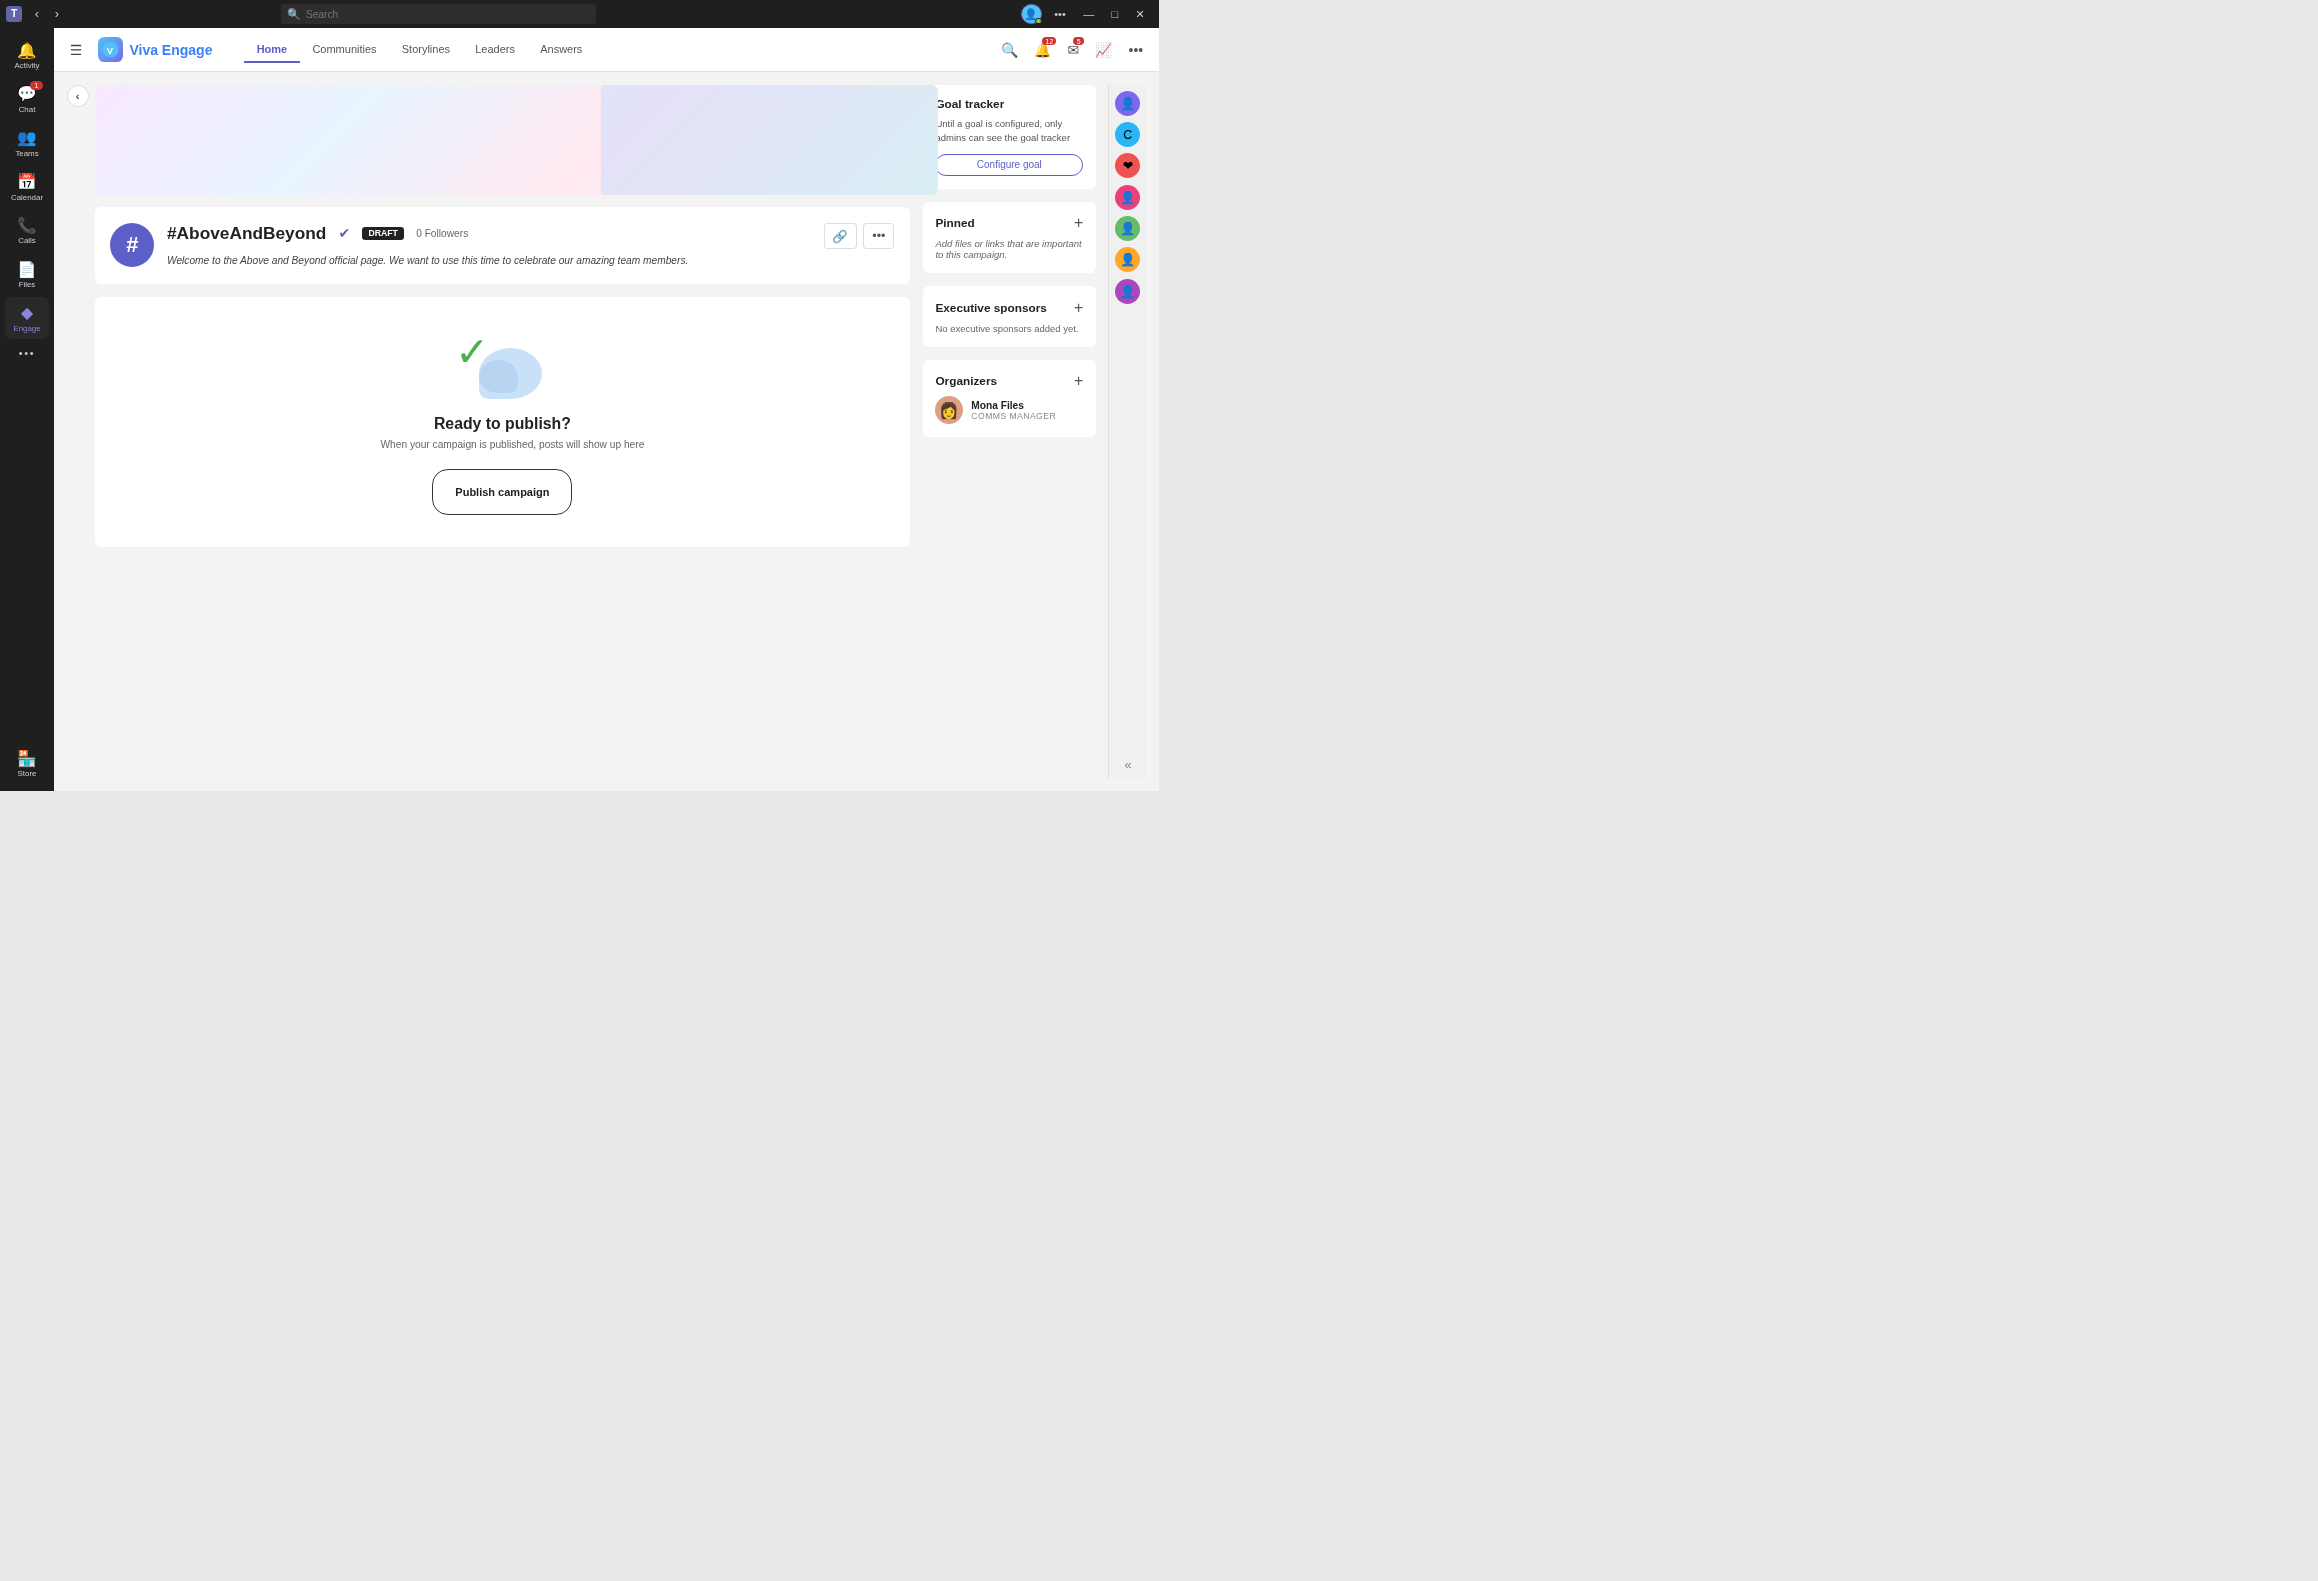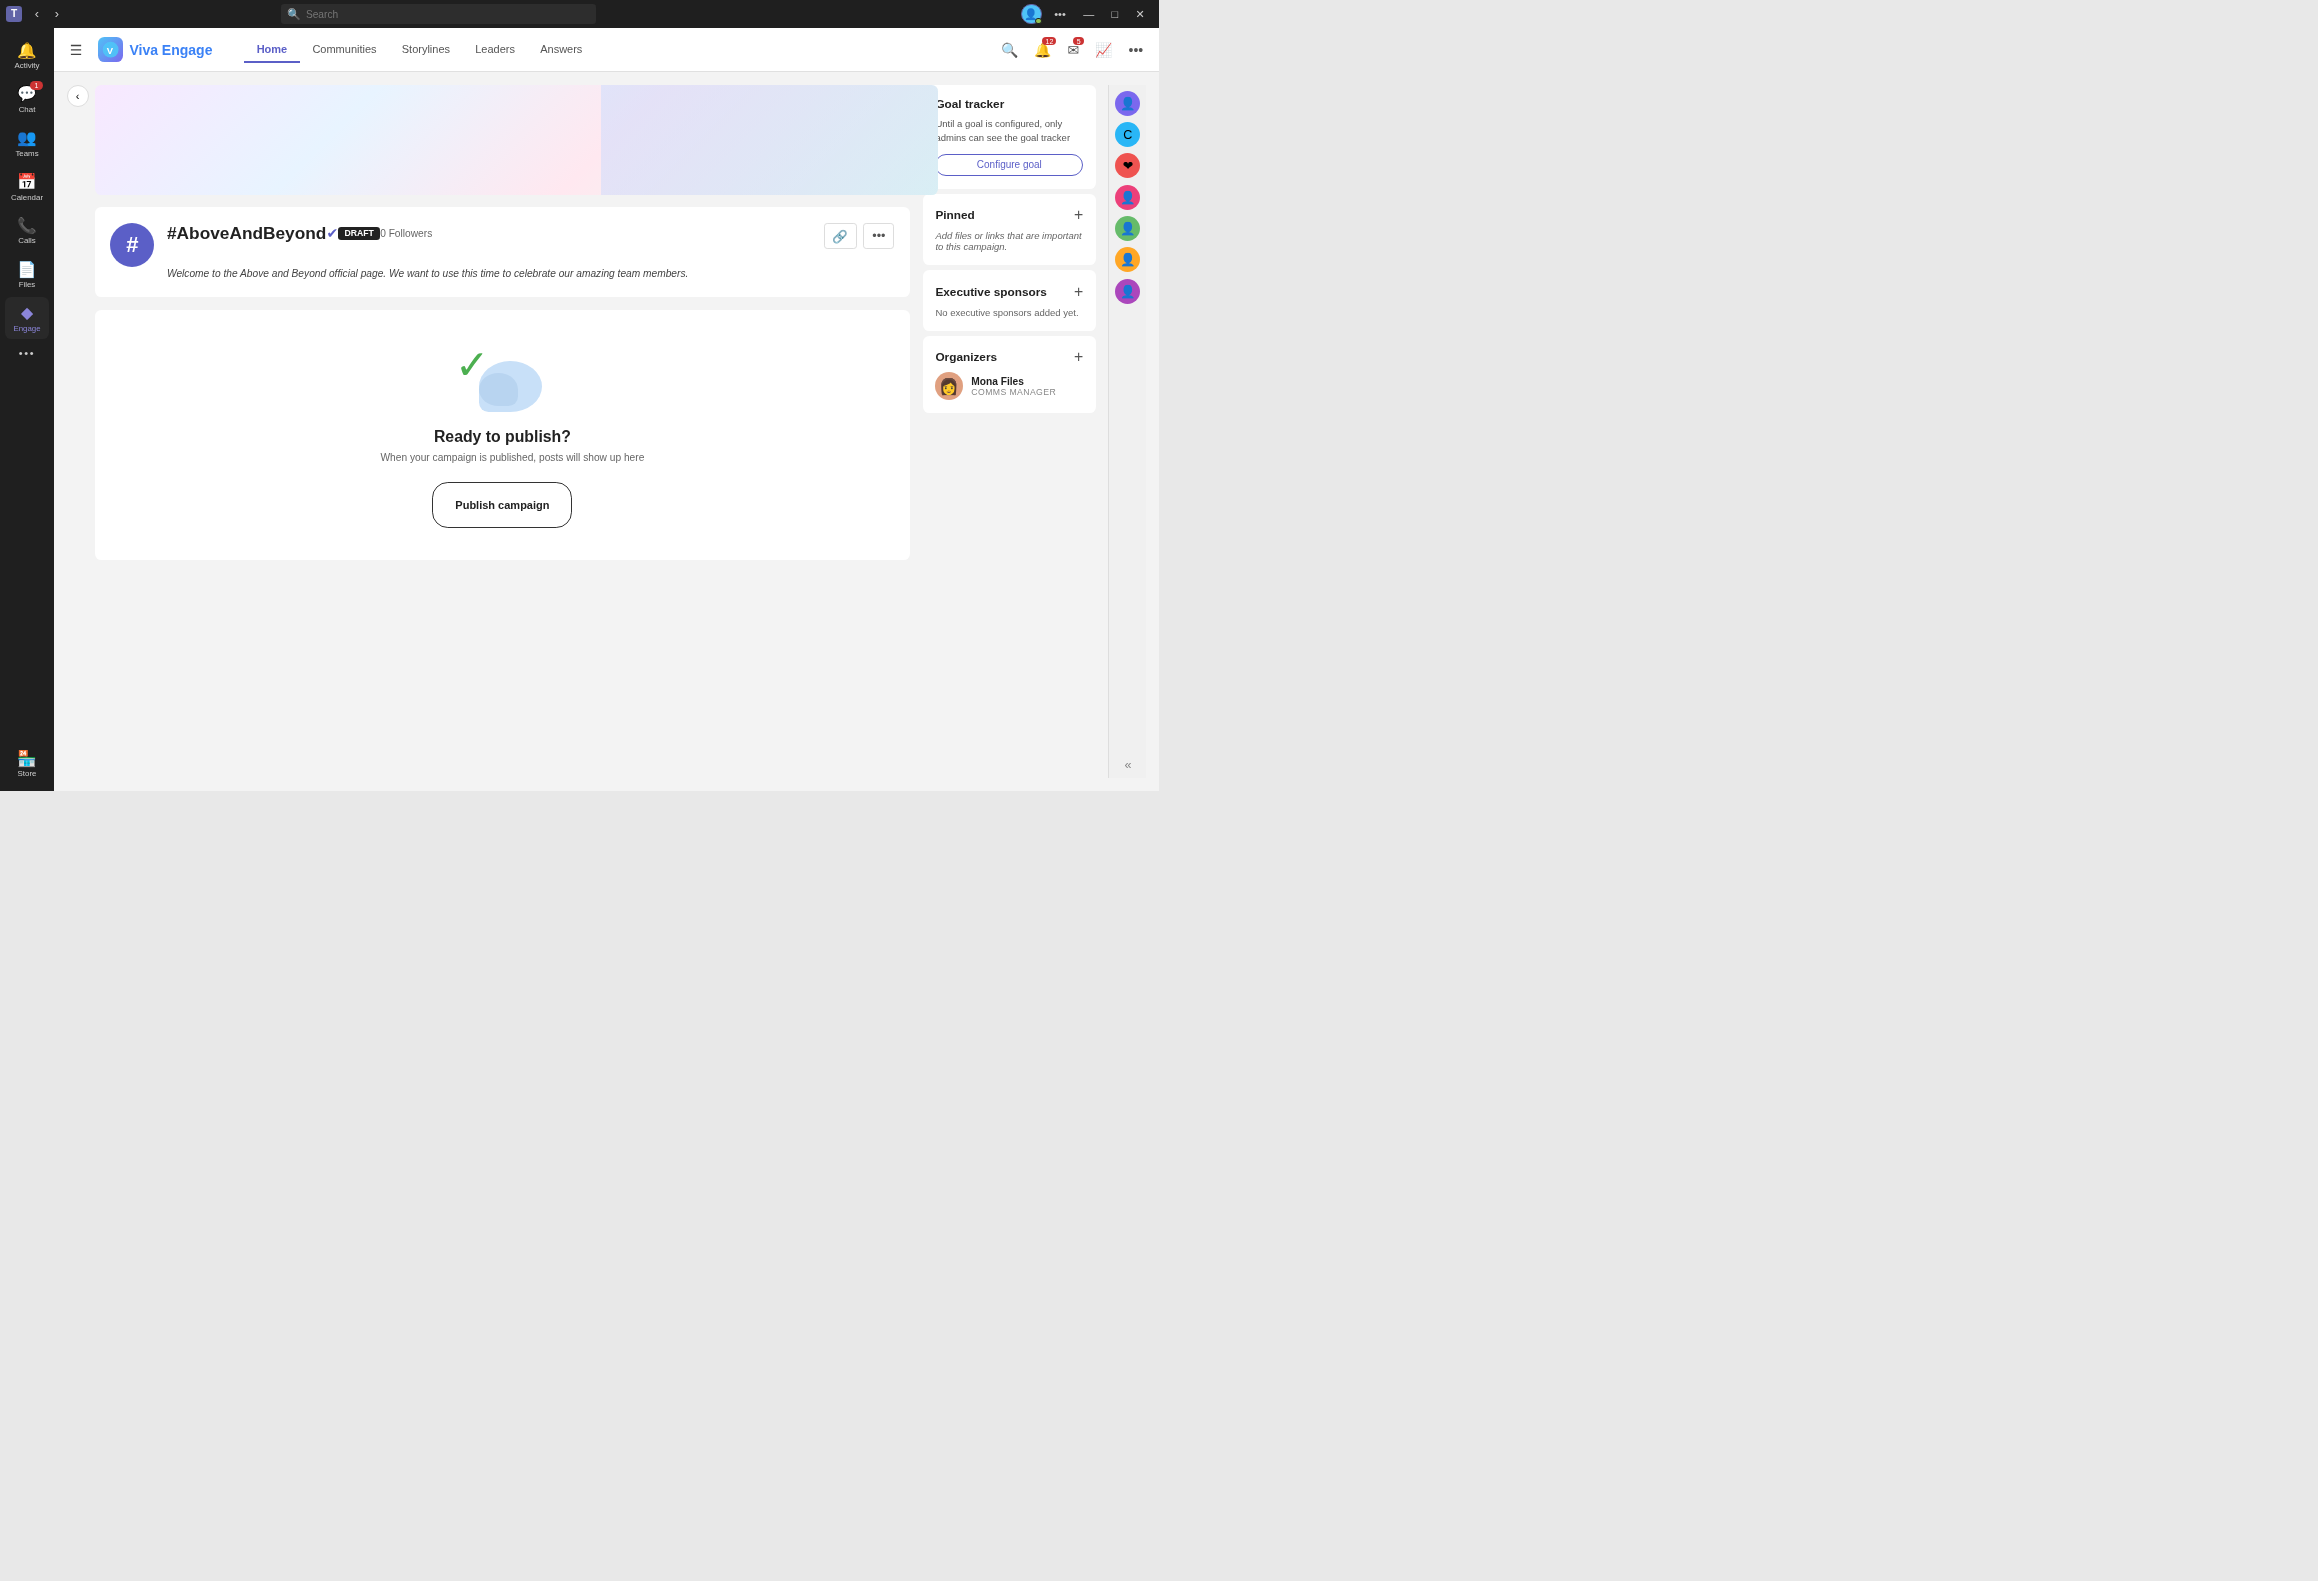--- a/index.html
+++ b/index.html
@@ -63,37 +63,37 @@
     .back-btn { position: absolute; left: 12.6px; top: 12.6px; width: 22px; height: 22px; background: white; border: 0.8px solid #ddd; border-radius: 50%; display: flex; align-items: center; justify-content: center; cursor: pointer; z-index: 10; font-size: 11px; }
 
     
     .hero-banner { width: 100%; height: 110px; border-radius: 6.3px; background: linear-gradient(135deg, #f8e8ff 0%, #e8f4ff 30%, #ffe8f0 60%, #e8fff0 100%); margin-left: 28px; position: relative; overflow: hidden; }
     .hero-banner::before { content: ''; position: absolute; top: 0; right: 0; width: 40%; height: 100%; background: linear-gradient(135deg, rgba(200,220,255,0.5), rgba(180,200,255,0.3)); }
 
     
     .campaign-info-card { background: white; border-radius: 6.3px; padding: 15.8px; margin-left: 28px; display: flex; align-items: flex-start; gap: 12.6px; }
     .campaign-hashtag-icon { width: 44px; height: 44px; background: #5b5fc7; border-radius: 50%; display: flex; align-items: center; justify-content: center; color: white; font-size: 22px; font-weight: bold; flex-shrink: 0; }
     .campaign-info { flex: 1; }
-    .campaign-title-row { display: flex; align-items: center; gap: 0; margin-bottom: 22px; }
+    .campaign-title-row { display: flex; align-items: center; gap: 12px; margin-bottom: 9px; }
     .campaign-name { font-size: 17.3px; font-weight: 700; color: #222; }
     .verified-icon { color: #5b5fc7; font-size: 14px; }
     .draft-badge { background: #222; color: white; font-size: 8.7px; padding: 1.6px 6.3px; border-radius: 3.2px; font-weight: 600; }
     .followers-count { color: #666; font-size: 10.2px; }
     .campaign-desc { color: #444; font-size: 10.2px; line-height: 1.5; font-style: italic; }
     .campaign-actions { display: flex; gap: 6.3px; }
     .icon-action-btn { background: none; border: 0.8px solid #ddd; border-radius: 3.2px; padding: 4.7px 7.9px; cursor: pointer; font-size: 12.6px; color: #555; }
 
     
     .publish-card { background: white; border-radius: 6.3px; padding: 31.5px; margin-left: 28px; display: flex; flex-direction: column; align-items: center; justify-content: center; min-height: 221px; }
     .publish-title { font-size: 15.8px; font-weight: 700; color: #222; margin-bottom: 6.3px; }
     .publish-subtitle { font-size: 10.2px; color: #666; margin-bottom: 19px; margin-left: 20px; }
     .publish-btn { background: white; border: 1.2px solid #333; border-radius: 15.8px; padding: 16px 22px; font-size: 11px; font-weight: 600; cursor: pointer; color: #222; }
 
     
-    .right-sidebar { width: 173px; display: flex; flex-direction: column; gap: 5px; }
+    .right-sidebar { width: 173px; display: flex; flex-direction: column; gap: 13px; }
 
     
     .sidebar-card { background: white; border-radius: 6.3px; padding: 12.6px; }
     .sidebar-card-title { font-size: 11.8px; font-weight: 700; color: #222; margin-bottom: 6.3px; display: flex; align-items: center; justify-content: space-between; }
     .sidebar-card-desc { font-size: 9.5px; color: #555; line-height: 1.4; margin-bottom: 9.5px; }
     .configure-goal-btn { background: white; border: 1.2px solid #5b5fc7; border-radius: 15.8px; padding: 4.7px 12.6px; font-size: 10px; color: #5b5fc7; cursor: pointer; display: block; width: 100%; text-align: center; }
     .add-btn { background: none; border: none; cursor: pointer; font-size: 15.8px; color: #555; }
     .pinned-desc { font-size: 9.5px; color: #666; font-style: italic; }
     .no-sponsors { font-size: 9.5px; color: #666; }
     .organizer-item { display: flex; align-items: center; gap: 7.9px; }

